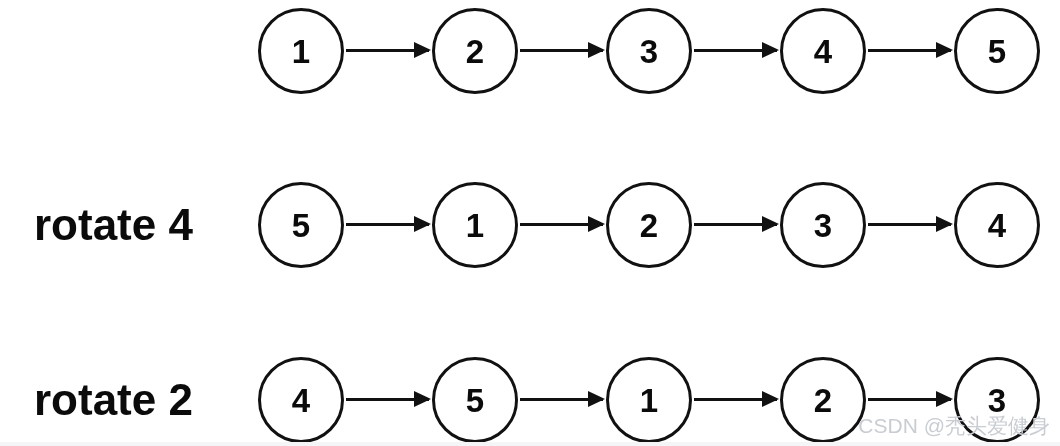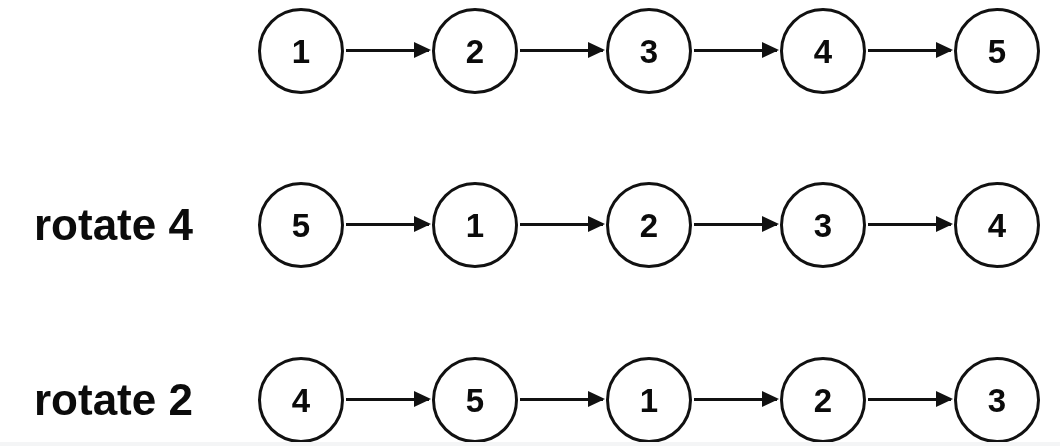--- a/index.html
+++ b/index.html
@@ -199,15 +199,16 @@
         </div>
       <div class="node" style="left:522px">2</div>
       <div class="arrow" style="left:610px;width:83px">
           <span class="shaft"></span>
           <span class="head"></span>
         </div>
       <div class="node" style="left:696px">3</div>
     </div>
   </div>
 
+  <div class="watermark">CSDN @秃头爱健身</div>
   <div class="bottom-strip"></div>
 
 </div>
 
 </body></html>

